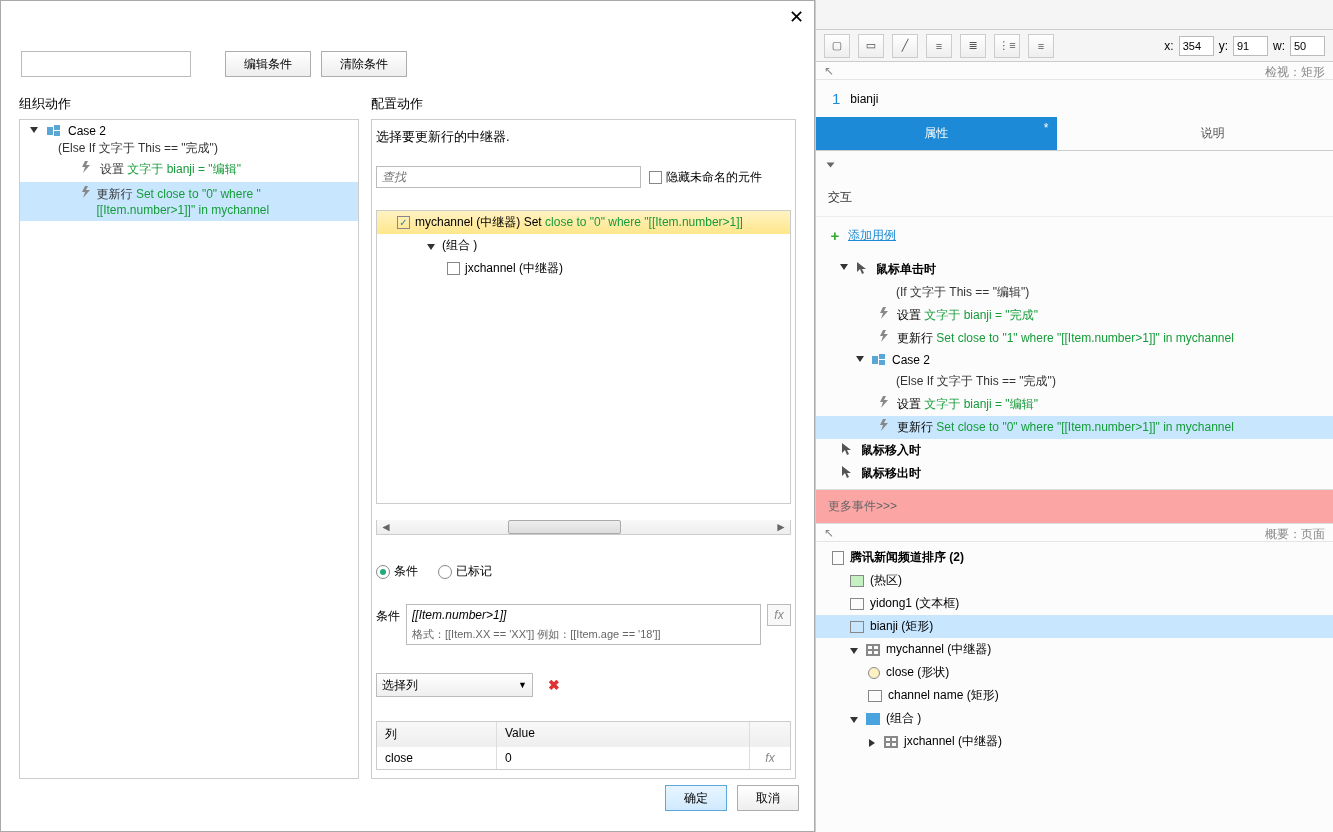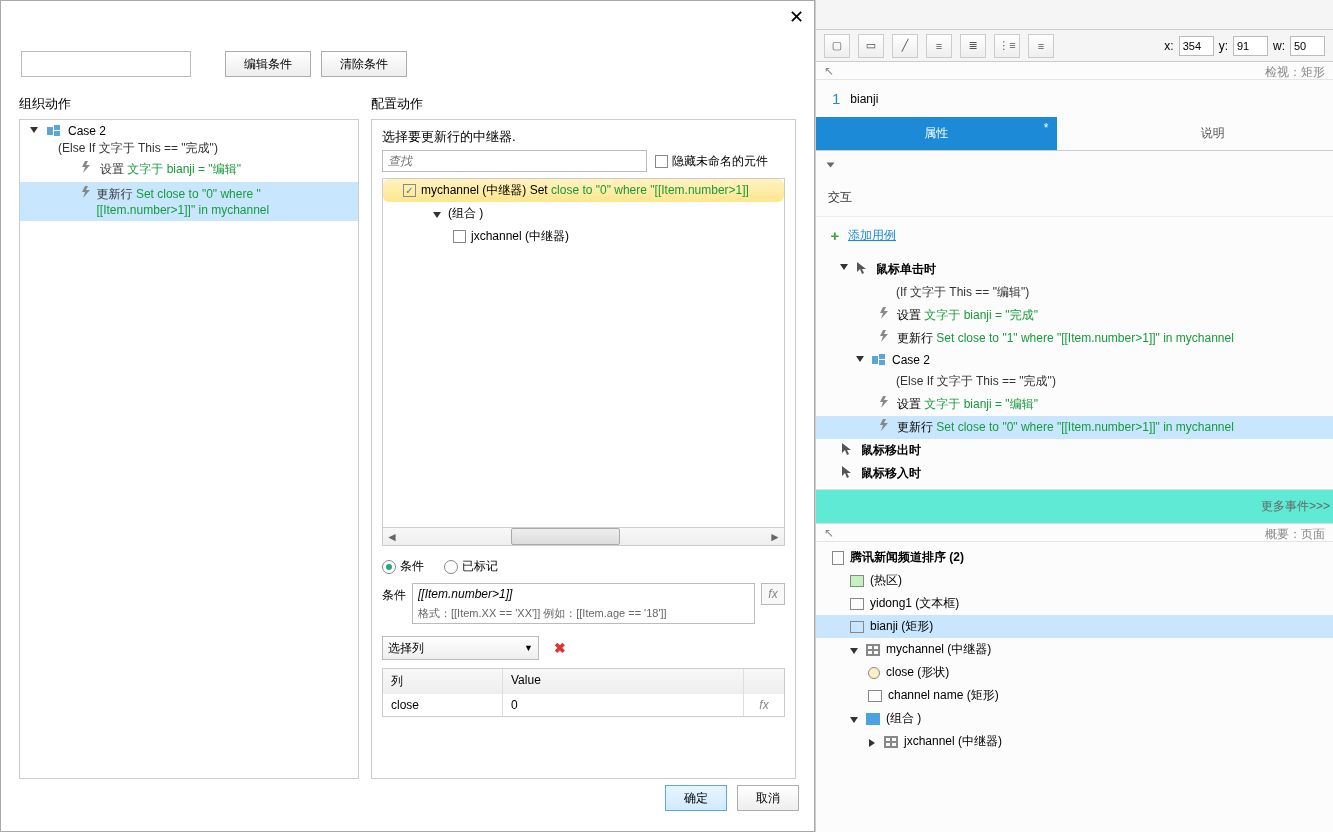--- a/index.html
+++ b/index.html
@@ -21,28 +21,28 @@
 .left-panel { height: 660px; }
 .case-row { padding: 4px 8px 2px 10px; display: flex; align-items: flex-start; gap: 6px; }
 .case-title { font-size: 12px; }
 .case-cond { font-size: 12px; color: #333; padding-left: 38px; }
 .action-row { padding: 4px 8px 4px 60px; display: flex; gap: 6px; align-items: flex-start; }
 .action-row.selected { background: #c8e7ff; }
 .triangle-down { display: inline-block; width: 0; height: 0; border-left: 4px solid transparent; border-right: 4px solid transparent; border-top: 6px solid #333; margin-right: 2px; margin-top: 3px; }
 .action-text { color: #333; }
 .action-text .green { color: #169b3a; }
 
-.right-panel { height: 660px; padding: 8px 10px; display: flex; flex-direction: column; }
+.right-panel { height: 660px; padding: 8px 4px; display: flex; flex-direction: column; gap: 16px; }
 .prompt { font-size: 13px; margin-bottom: 4px; }
 .search-row { display: flex; align-items: center; gap: 8px; margin-bottom: 6px; }
 .search-row input { flex: 0 0 265px; height: 22px; border: 1px solid #bbb; padding: 2px 5px; font-style: italic; color: #888; }
 .chk { display: flex; align-items: center; gap: 4px; }
 .tree { border: 1px solid #ccc; height: 350px; overflow: auto; }
 .tree-row { display: flex; align-items: center; gap: 5px; padding: 3px 6px 3px 20px; }
-.tree-row.selected { background: linear-gradient(#fff2c2,#ffe78c); border-radius: 6px; }
+.tree-row.selected { background: linear-gradient(#fff2c2,#ffe78c); }
 .tree-row .chkbox { width: 13px; height: 13px; border: 1px solid #888; display: inline-flex; align-items: center; justify-content: center; font-size: 10px; }
 .tree-row .chkbox.checked::before { content: "✓"; color: #28a; }
 .tree-row.indent { padding-left: 50px; }
 .tree-row.indent2 { padding-left: 70px; }
 .tree-hscroll { height: 18px; background: linear-gradient(#f8f8f8,#eee); border: 1px solid #ccc; border-top: none; display: flex; }
 .tree-hscroll .arrow { width: 18px; display: flex; align-items: center; justify-content: center; color: #666; }
 .tree-hscroll .track { flex: 1; position: relative; }
 .tree-hscroll .thumb { position: absolute; left: 30%; width: 30%; height: 100%; background: linear-gradient(#eee,#ddd); border: 1px solid #aaa; border-radius: 2px; }
 
 .radio-row { display: flex; gap: 20px; margin: 12px 0 8px; align-items: center; }
@@ -91,21 +91,21 @@
 .plus-icon { width: 14px; height: 14px; display: flex; align-items: center; justify-content: center; color: #3a3; font-weight: bold; font-size: 15px; }
 
 .events { padding: 4px 0; font-size: 12px; overflow-y: auto; flex: 0 0 auto; }
 .ev-item { padding: 3px 8px 3px 24px; display: flex; align-items: flex-start; gap: 5px; }
 .ev-item.lvl1 { padding-left: 40px; }
 .ev-item.lvl2 { padding-left: 62px; }
 .ev-item.selected { background: #c8e7ff; }
 .ev-label { }
 .ev-label .green { color: #169b3a; }
 .ev-cond { color: #333; }
-.more-ev { padding: 8px 3px; background: #5eead4; color: #666; border-top: 1px solid #ddd; border-bottom: 1px solid #ddd; text-align: right; }
+.more-ev { padding: 8px 12px; background: #fca5a5; color: #666; border-top: 1px solid #ddd; border-bottom: 1px solid #ddd; }
 .outline { flex: 1; overflow-y: auto; padding: 4px 0; }
 .ol-row { display: flex; align-items: center; gap: 6px; padding: 3px 8px 3px 16px; }
 .ol-row.lvl1 { padding-left: 34px; }
 .ol-row.lvl2 { padding-left: 52px; }
 .ol-row.selected { background: #c8e7ff; }
 .ol-icon { width: 14px; height: 12px; border: 1px solid #888; display: inline-block; }
 .ol-icon.folder { background: #4aa3df; border-color: #4aa3df; }
 .ol-icon.grid { display: inline-flex; flex-wrap: wrap; width: 14px; height: 12px; }
 .ol-icon.grid span { width: 50%; height: 50%; border: 1px solid #888; }
 .ol-icon.circle { border-radius: 50%; width: 12px; height: 12px; background: #fdf1c3; }
@@ -331,27 +331,27 @@
         <svg class="bolt-svg">
           <polygon points="5,0 2,6 5,6 3,12 10,4 6,4 8,0" fill="#888"></polygon>
         </svg>
         <span class="ev-label"><span>更新行 </span><span class="green">Set close to "0" where "[[Item.number&gt;1]]" in mychannel</span></span>
       </div>
 
     <div class="ev-item">
         <svg class="cursor-ic">
           <polygon points="2,1 2,11 5,8 7,13 9,12 7,8 11,8" fill="#555"></polygon>
         </svg>
-        <b>鼠标移出时</b>
+        <b>鼠标移入时</b>
       </div>
     <div class="ev-item">
         <svg class="cursor-ic">
           <polygon points="2,1 2,11 5,8 7,13 9,12 7,8 11,8" fill="#555"></polygon>
         </svg>
-        <b>鼠标移入时</b>
+        <b>鼠标移出时</b>
       </div>
   </div>
   <div class="more-ev">更多事件&gt;&gt;&gt;</div>
 
   <div class="inspect-arrow">
       <span>↖</span>
       <span>概要：页面</span>
     </div>
 
   <div class="outline">

